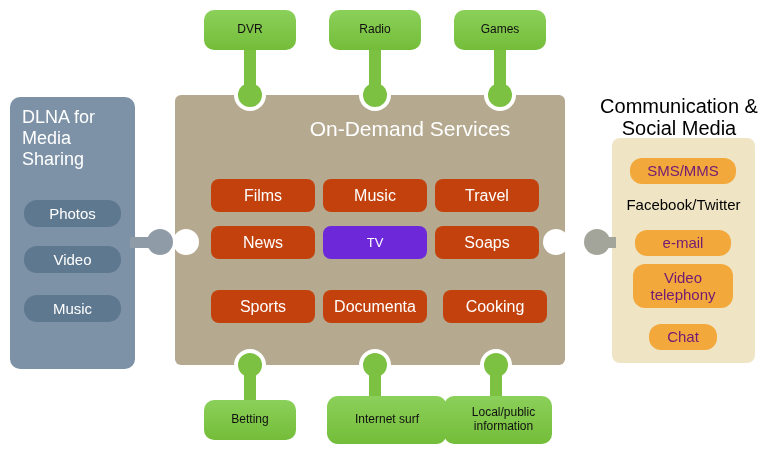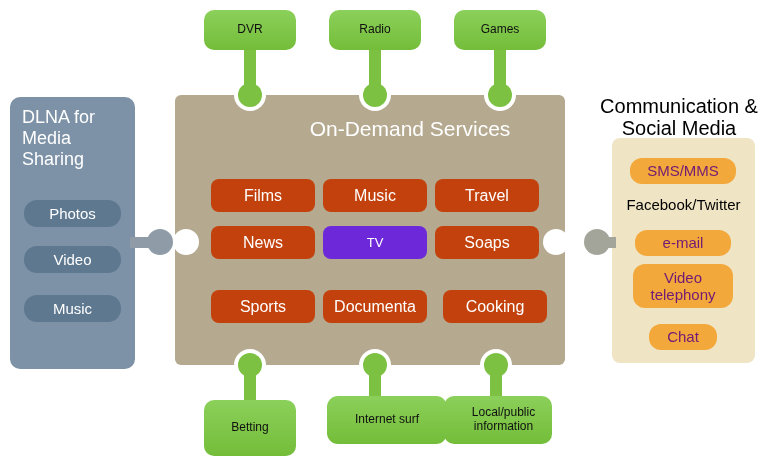--- a/index.html
+++ b/index.html
@@ -128,17 +128,17 @@
   <div class="stem-left" style="left:130px;top:237px;width:24px;height:11px;"></div>
   <div class="circle bulb-left" style="left:147px;top:229px;width:26px;height:26px;"></div>
 
   <div class="circle bulb-right" style="left:584px;top:229px;width:26px;height:26px;"></div>
   <div class="stem-right" style="left:602px;top:237px;width:14px;height:11px;"></div>
 
   <div class="box-green" style="left:204px;top:10px;width:92px;height:40px;">DVR</div>
   <div class="box-green" style="left:329px;top:10px;width:92px;height:40px;">Radio</div>
   <div class="box-green" style="left:454px;top:10px;width:92px;height:40px;">Games</div>
 
-  <div class="box-green" style="left:204px;top:400px;width:92px;height:56px;">Betting</div>
+  <div class="box-green" style="left:204px;top:400px;width:92px;height:40px;">Betting</div>
   <div class="box-green" style="left:327px;top:396px;width:120px;height:48px;border-radius:11px;">Internet surf</div>
   <div class="box-green" style="left:444px;top:396px;width:108px;height:48px;padding-left:13px;">Local/public information</div>
 
 </div>
 
 </body></html>

